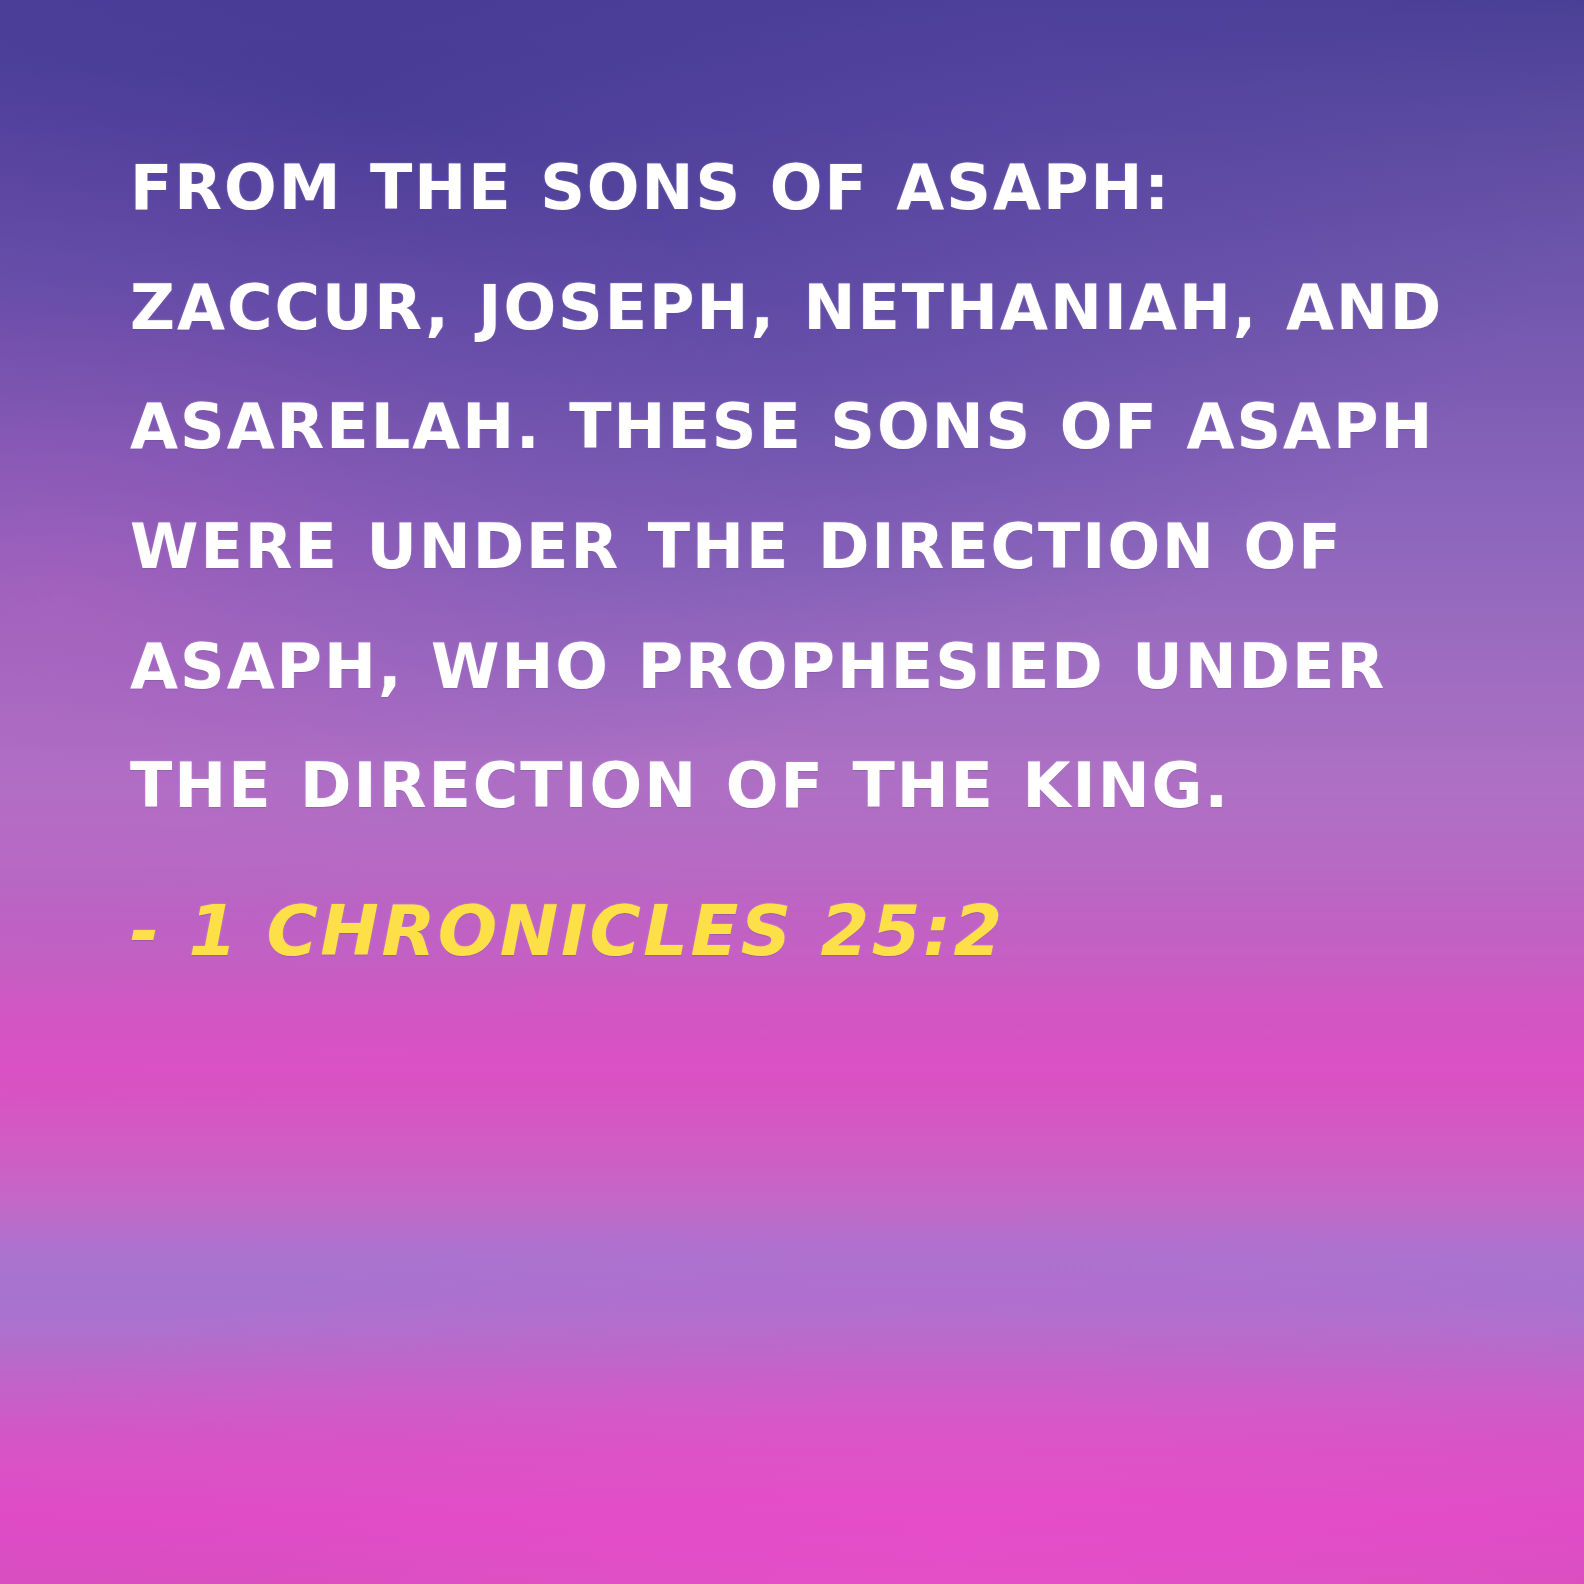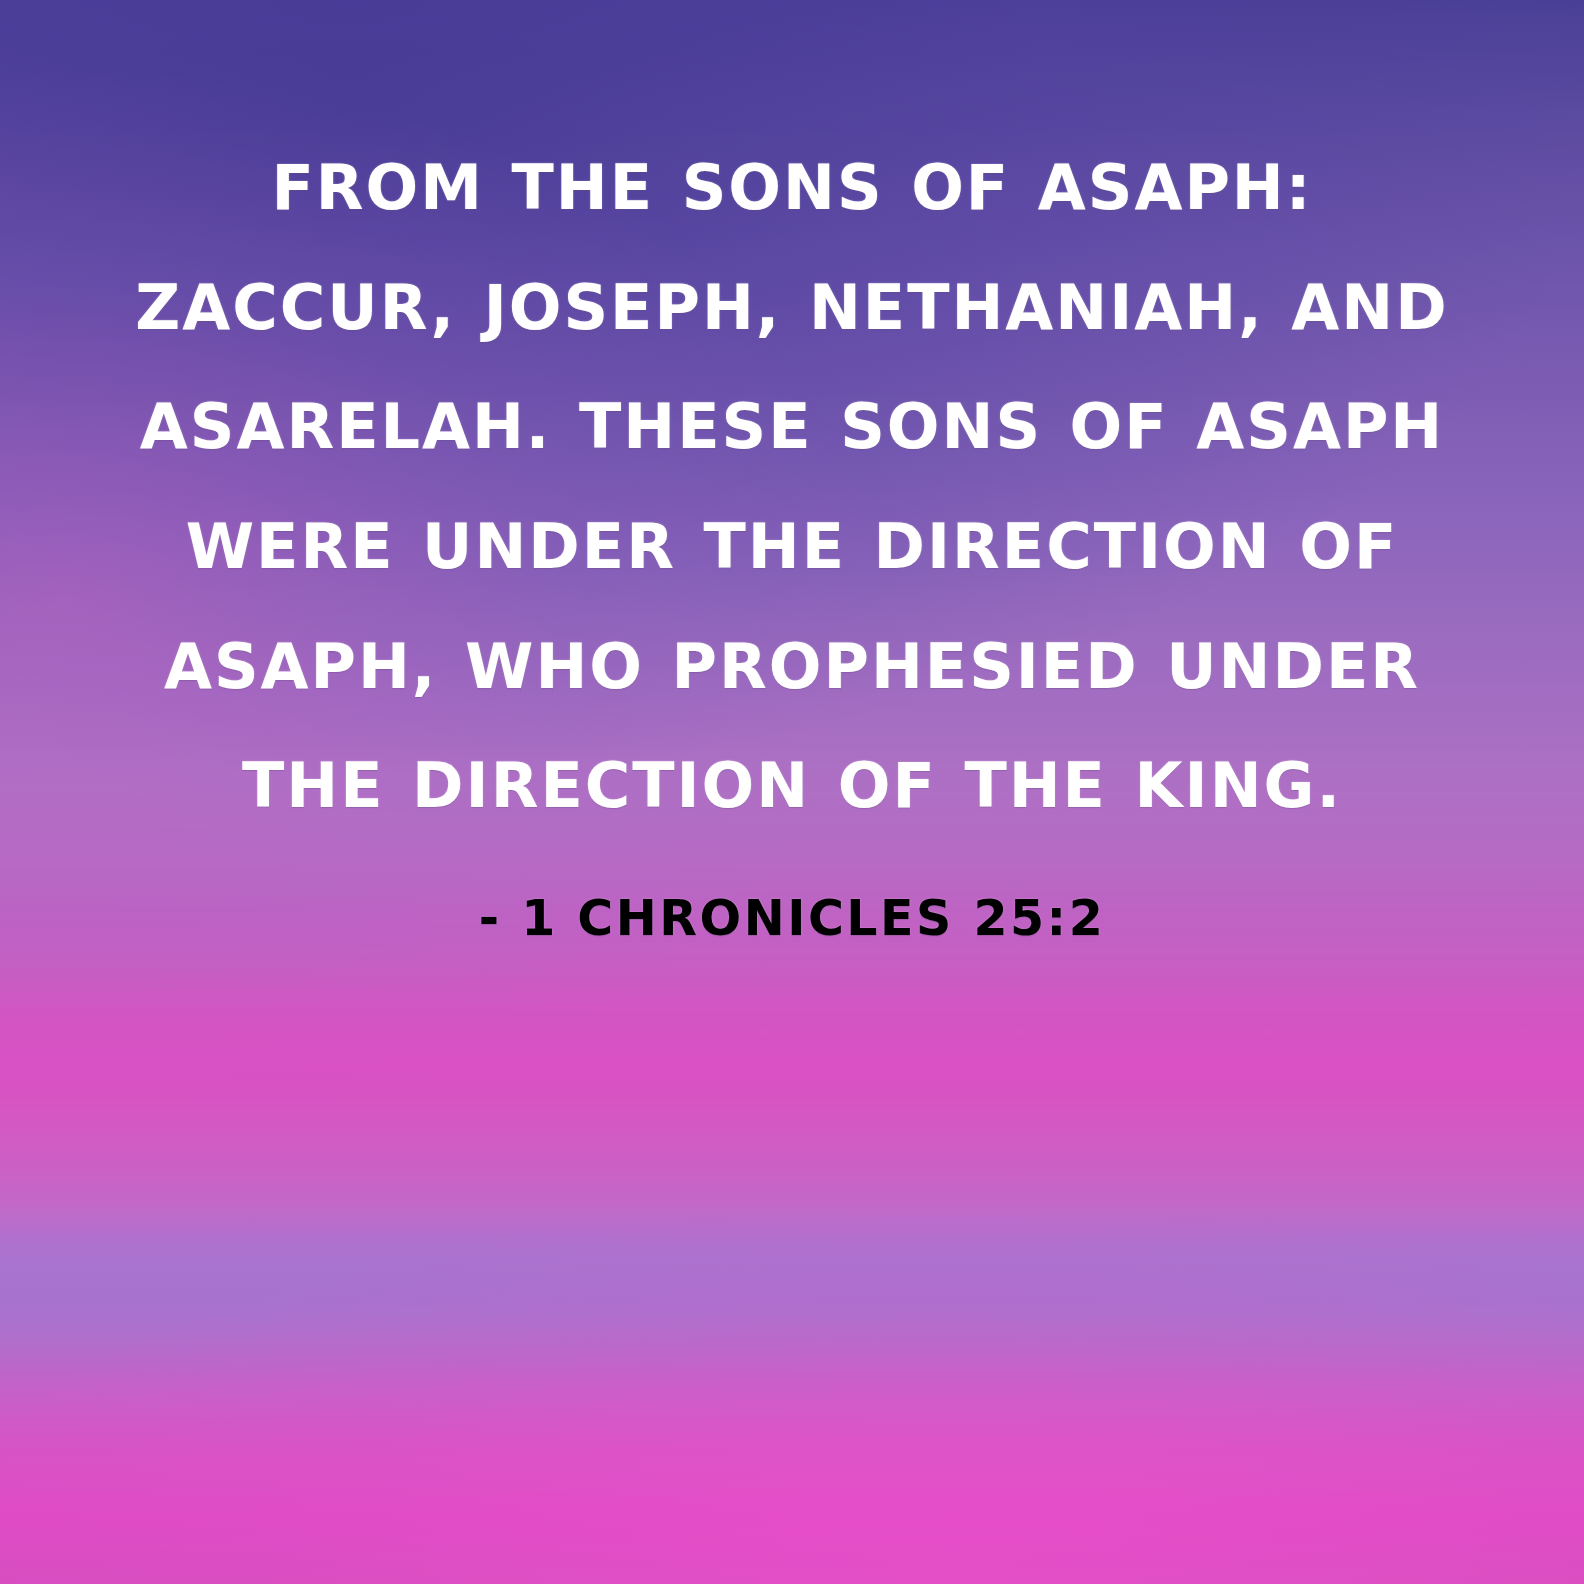--- a/index.html
+++ b/index.html
@@ -124,44 +124,45 @@
   }
 
   
   .content {
     position: absolute;
     top: 0;
     left: 0;
     right: 0;
     padding: 128px 130px 0 130px;
     box-sizing: border-box;
-    text-align: center;
+    text-align: left;
   }
 
   .verse-text {
     margin: 0;
     color: #ffffff;
     font-family: "DejaVu Sans", sans-serif;
     font-size: 62px;
     font-weight: 700;
     line-height: 1.93;
     letter-spacing: 2.0px;
     text-transform: uppercase;
     word-spacing: 4px;
     text-shadow:
       0 1px 1px rgba(60, 30, 90, 0.28),
       0 0 2px rgba(255, 255, 255, 0.35);
   }
 
   .verse-ref {
     margin: 44px 0 0 0;
-    color: #000000;
+    color: #fde047;
     font-family: "DejaVu Sans", sans-serif;
-    font-size: 49px;
+    font-size: 70px;
     font-weight: 700;
+    font-style: italic;
     letter-spacing: 2.5px;
     text-transform: uppercase;
     text-shadow:
       0 1px 1px rgba(60, 30, 90, 0.28),
       0 0 2px rgba(255, 255, 255, 0.35);
   }
 </style>
 </head>
 <body>
 

